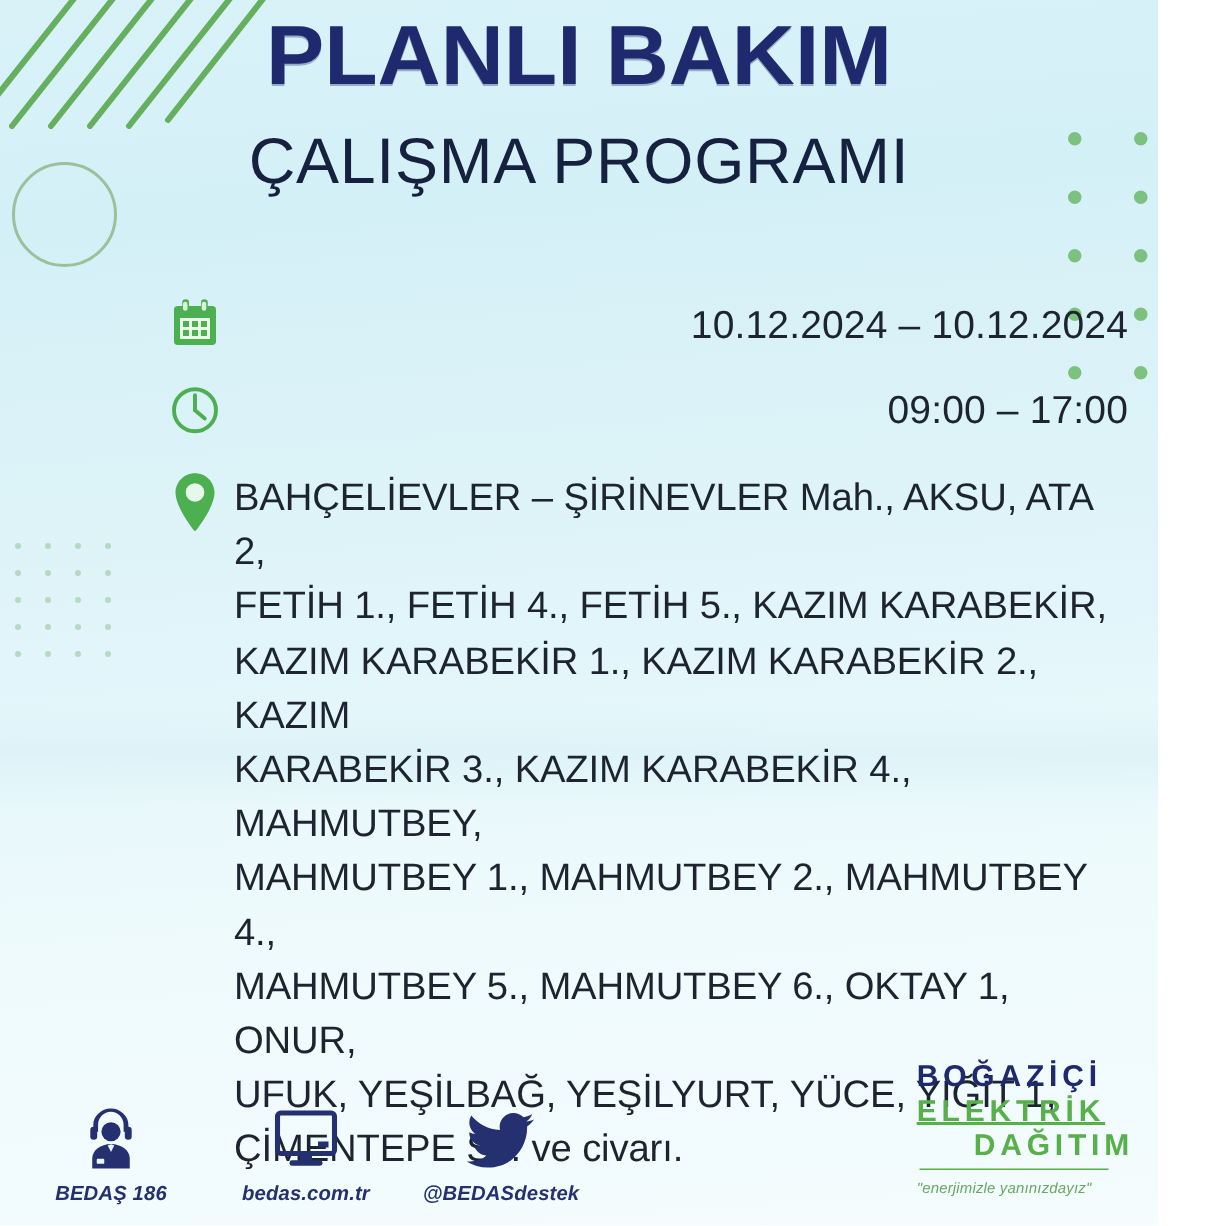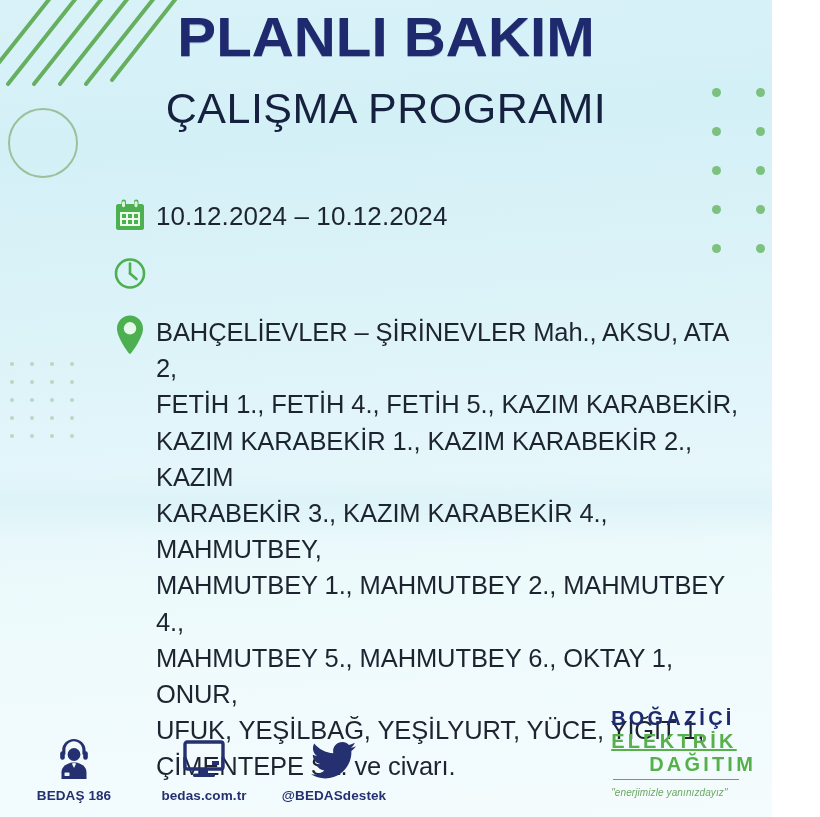--- a/index.html
+++ b/index.html
@@ -107,20 +107,21 @@
   #info {
     position: absolute;
     top: 196px;
     left: 104px;
     right: 20px;
   }
   .row {
     display: flex;
     align-items: flex-start;
     margin-bottom: 19px;
+    justify-content: space-between;
   }
   .row .ico {
     width: 52px;
     min-width: 52px;
     display: flex;
     justify-content: center;
     align-items: flex-start;
     padding-top: 2px;
   }
   .row .txt {
@@ -156,20 +157,21 @@
     bottom: 14px;
     display: flex;
     align-items: flex-end;
     gap: 34px;
   }
   .contact {
     display: flex;
     flex-direction: column;
     align-items: center;
     width: 96px;
+    font-style: italic;
   }
   .contact .cico { height: 46px; display: flex; align-items: flex-end; justify-content: center; }
   .contact .clabel {
     margin-top: 7px;
     font-size: 13.5px;
     font-weight: 700;
     color: #243070;
     white-space: nowrap;
     letter-spacing: .1px;
   }
@@ -296,20 +298,21 @@
     </div>
 
     <div class="row" id="row-time">
       <div class="ico">
         <svg width="36" height="36" viewBox="0 0 36 36">
           <circle cx="18" cy="18.5" r="14" fill="none" stroke="#4caf50" stroke-width="2.6"></circle>
           <line x1="18" y1="18.5" x2="18" y2="8.5" stroke="#4caf50" stroke-width="2.6" stroke-linecap="round"></line>
           <line x1="18" y1="18.5" x2="24.5" y2="24" stroke="#4caf50" stroke-width="2.6" stroke-linecap="round"></line>
         </svg>
       </div>
+      <div class="txt">09:00 – 17:00</div>
     </div>
 
 
     <div class="row" id="row-address">
       <div class="ico">
         <svg width="34" height="42" viewBox="0 0 34 42">
           <path d="M17 1.5C9.8 1.5 4 7.3 4 14.5c0 9.3 11 23.5 12.2 25 .4.5 1.2.5 1.6 0C19 38 30 23.8 30 14.5 30 7.3 24.2 1.5 17 1.5z" fill="#4caf50"></path>
           <circle cx="17" cy="14.3" r="6.2" fill="#e6f8ea"></circle>
         </svg>
       </div>

